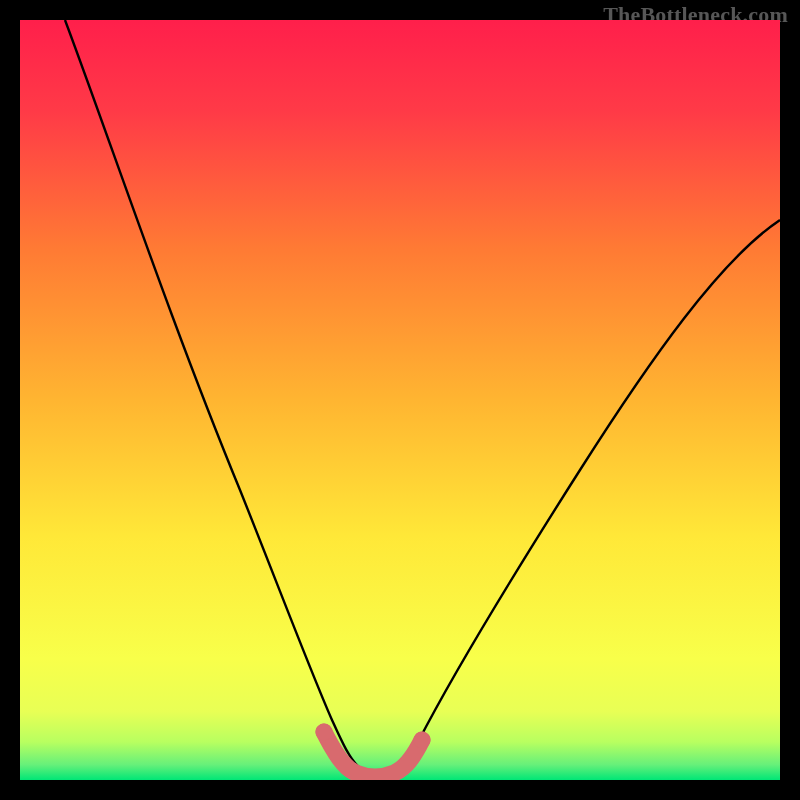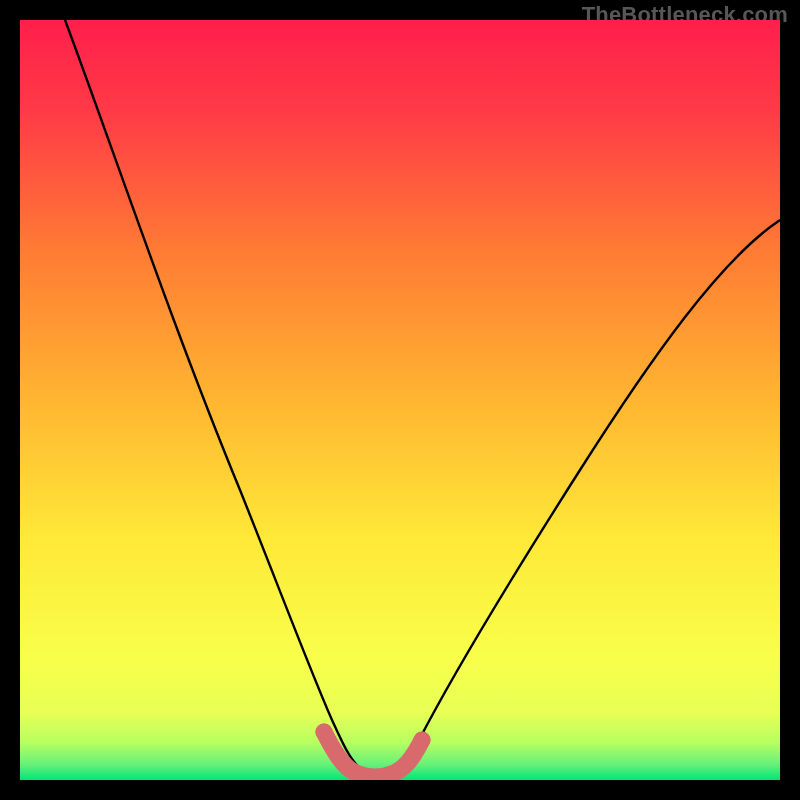--- a/index.html
+++ b/index.html
@@ -22,21 +22,21 @@
     position: absolute;
     left: 20px;
     top: 20px;
     width: 760px;
     height: 760px;
   }
   .watermark {
     position: absolute;
     top: 2px;
     right: 12px;
-    font-family: Liberation Sans, sans-serif;
+    font-family: Liberation Serif, serif;
     font-size: 22px;
     font-weight: 600;
     color: #575757;
     letter-spacing: 0.2px;
   }
   svg { display: block; }
 </style>
 </head>
 <body>
 

